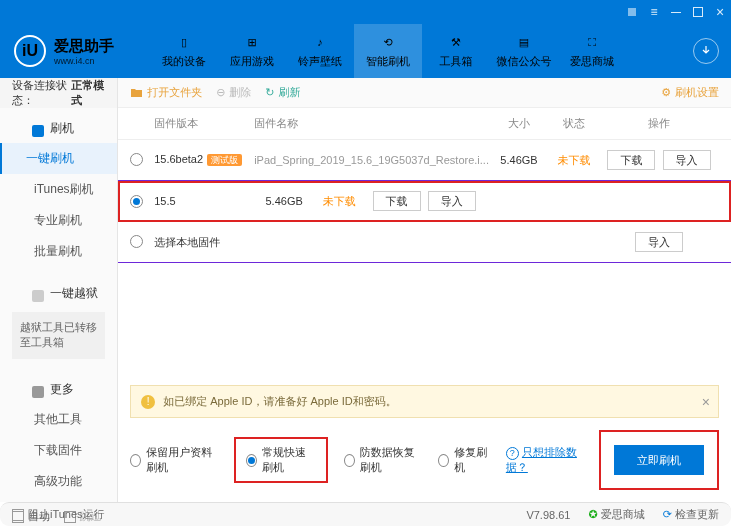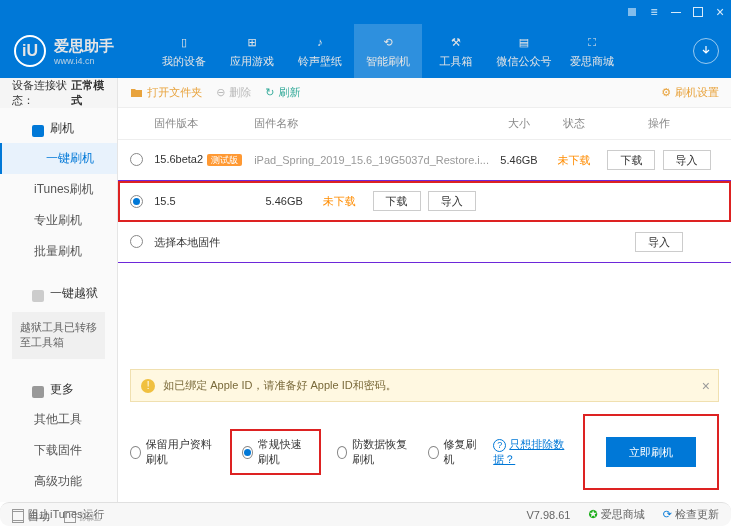--- a/index.html
+++ b/index.html
@@ -4,41 +4,41 @@
   <style>
     * { margin: 0; padding: 0; box-sizing: border-box; font-family: "Microsoft YaHei", sans-serif; }
     body { width: 731px; height: 526px; background: #fff; font-size: 12px; color: #333; overflow: hidden; }
     
     .titlebar { height: 24px; background: #0078d7; display: flex; justify-content: flex-end; align-items: center; padding: 0 4px; gap: 8px; }
     .titlebar-icon { width: 14px; height: 14px; color: #fff; opacity: 0.85; display: flex; align-items: center; justify-content: center; cursor: pointer; }
     .titlebar-square { width: 10px; height: 10px; border: 1px solid #fff; }
     .titlebar-min { width: 10px; height: 1px; background: #fff; }
     .titlebar-x { font-size: 14px; line-height: 1; }
     
-    .header { height: 54px; background: #0078d7; display: flex; align-items: center; color: #e5e5e5; }
+    .header { height: 54px; background: #0078d7; display: flex; align-items: center; color: #000000; }
     .logo-area { display: flex; align-items: center; padding: 0 14px; width: 150px; }
     .logo-circle { width: 32px; height: 32px; border: 2px solid #fff; border-radius: 50%; display: flex; align-items: center; justify-content: center; font-weight: bold; font-size: 16px; margin-right: 8px; }
     .logo-text { font-size: 15px; font-weight: bold; }
     .logo-sub { font-size: 9px; opacity: 0.8; }
     .nav { display: flex; flex: 1; height: 100%; }
     .nav-item { width: 68px; display: flex; flex-direction: column; align-items: center; justify-content: center; cursor: pointer; font-size: 11px; gap: 3px; }
     .nav-item.active { background: rgba(255,255,255,0.18); }
     .nav-icon { width: 18px; height: 18px; display: flex; align-items: center; justify-content: center; }
     .header-right { width: 50px; display: flex; align-items: center; justify-content: center; }
     .down-circle { width: 26px; height: 26px; border: 1.5px solid rgba(255,255,255,0.6); border-radius: 50%; display: flex; align-items: center; justify-content: center; color: #fff; }
     
     .body { display: flex; height: 424px; }
     .sidebar { width: 150px; border-right: 1px solid #e5e5e5; display: flex; flex-direction: column; background: #fafafa; }
     .status-row { height: 30px; display: flex; align-items: center; padding: 0 12px; font-size: 11px; background: #f5f5f5; }
     .status-val { font-weight: bold; }
     .side-group { padding: 6px 0; }
     .side-head { display: flex; align-items: flex-end; padding: 6px 16px; font-size: 12px; gap: 6px; color: #333; cursor: pointer; margin-left: 16px; }
     .side-head-icon { width: 12px; height: 12px; display: inline-flex; }
     .side-item { padding: 7px 16px 7px 34px; font-size: 12px; color: #555; cursor: pointer; }
-    .side-item.active { background: #e8f2fc; color: #0078d7; border-left: 2px solid #0078d7; padding-left: 44px; }
+    .side-item.active { background: #e8f2fc; color: #0078d7; border-left: 2px solid #0078d7; padding-left: 24px; }
     .side-note { margin: 4px 12px; padding: 8px; background: #f0f0f0; font-size: 11px; color: #666; line-height: 1.4; }
     .sidebar-spacer { flex: 1; }
     .side-checks { padding: 6px 12px; display: flex; gap: 10px; font-size: 11px; color: #666; align-items: center; }
     
     .main { flex: 1; display: flex; flex-direction: column; position: relative; }
     .toolbar { height: 30px; display: flex; align-items: center; padding: 0 12px; gap: 14px; font-size: 11px; border-bottom: 1px solid #eee; background: #fafafa; }
     .tool-btn { display: flex; align-items: center; gap: 4px; cursor: pointer; color: #555; }
     .tool-btn.orange { color: #e8a33d; }
     .tool-spacer { flex: 1; }
     .gear-orange { color: #e8a33d; }
@@ -62,21 +62,21 @@
     
     .warn-bar { margin: 0 12px; background: #fff8e1; border: 1px solid #f0e0b0; padding: 8px 10px; display: flex; align-items: center; font-size: 11px; color: #7a6a3a; position: relative; }
     .warn-icon { width: 14px; height: 14px; background: #f0c040; border-radius: 50%; color: #fff; display: flex; align-items: center; justify-content: center; font-size: 10px; margin-right: 8px; }
     .warn-close { position: absolute; right: 8px; color: #999; cursor: pointer; font-size: 14px; }
     
     .mode-bar { padding: 12px; display: flex; align-items: center; gap: 16px; font-size: 11px; }
     .mode-opt { display: flex; align-items: center; gap: 5px; cursor: pointer; }
     .mode-opt.boxed { border: 2px solid #d22; padding: 6px 10px; }
     .link-blue { color: #0078d7; text-decoration: underline; cursor: pointer; }
     .primary-btn { background: #0078d7; color: #fff; width: 90px; height: 30px; display: flex; align-items: center; justify-content: center; cursor: pointer; }
-    .primary-wrap { border: 2px solid #d22; padding: 21px; margin-left: auto; text-align: center; }
+    .primary-wrap { border: 2px solid #d22; padding: 13px; margin-left: auto; text-align: center; }
     .info-circle { width: 13px; height: 13px; border: 1px solid #0078d7; border-radius: 50%; display: inline-flex; align-items: center; justify-content: center; color: #0078d7; font-size: 9px; }
     
     .footer { height: 24px; border-top: 1px solid #e0e0e0; display: flex; align-items: center; padding: 0 12px; font-size: 11px; color: #666; gap: 18px; background: #f7f7f7; border-radius: 9px; }
     .footer-spacer { flex: 1; }
     .chk { width: 12px; height: 12px; border: 1px solid #999; display: inline-block; vertical-align: middle; margin-right: 4px; cursor: pointer; }
     .rows-gap { flex: 1; }
   </style>
 </head>
 <body>
 

